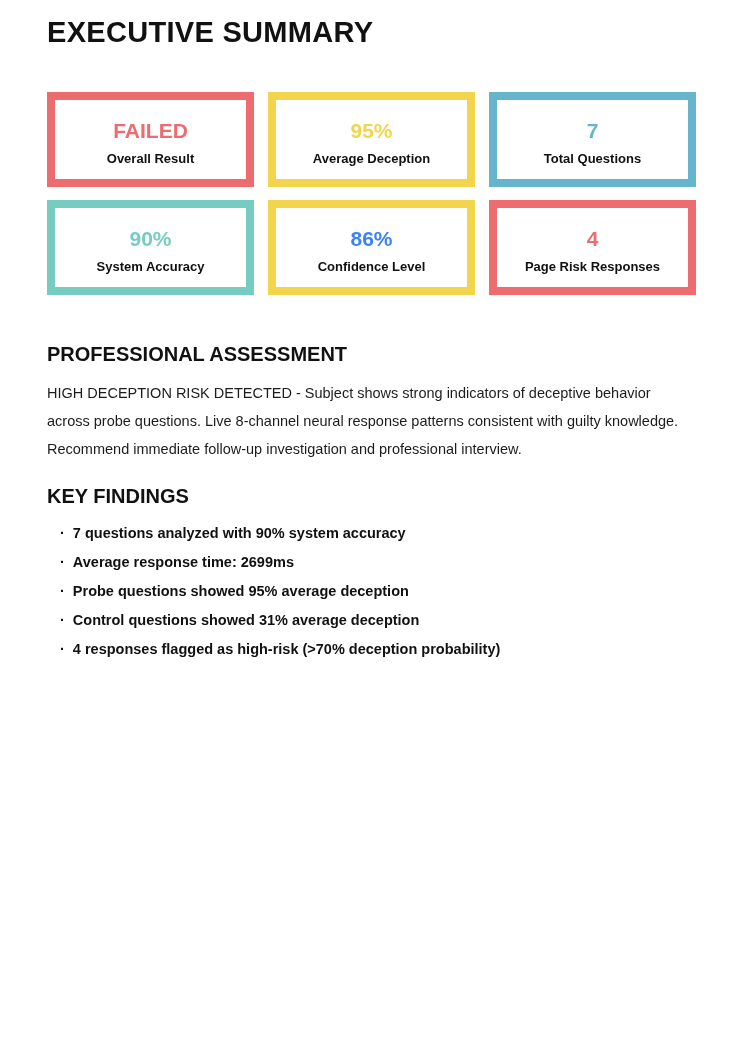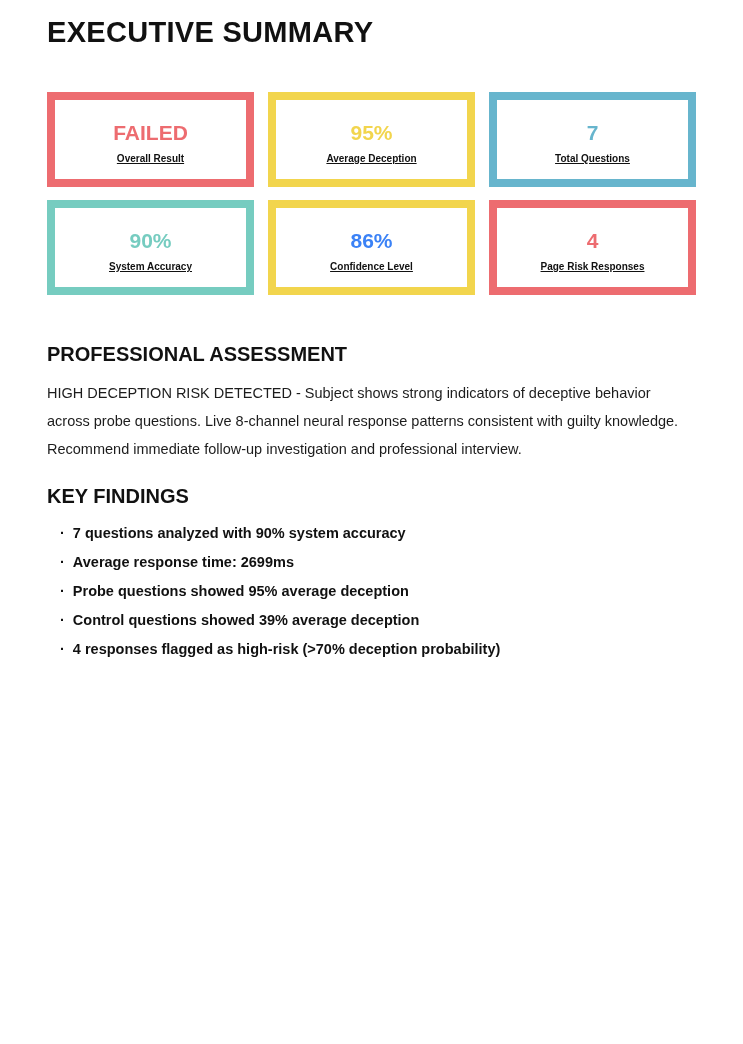--- a/index.html
+++ b/index.html
@@ -41,25 +41,24 @@
     padding-top: 6px;
     gap: 11px;
     text-align: right;
   }
   .card-value {
     font-size: 21px;
     font-weight: bold;
     line-height: 1;
   }
   .card-label {
-    font-size: 10px;
+    font-size: 13px;
     font-weight: bold;
     color: #111111;
     line-height: 1;
-    text-decoration: underline;
   }
   .section-heading {
     margin: 0;
     font-size: 20px;
     font-weight: bold;
     color: #111111;
     line-height: 1.2;
   }
   .assessment-heading { margin-top: 47px; }
   .assessment-body {
@@ -153,21 +152,21 @@
     <li class="finding-item">
       <span class="bullet-dot">·</span>
       <span>Average response time: 2699ms</span>
     </li>
     <li class="finding-item">
       <span class="bullet-dot">·</span>
       <span>Probe questions showed 95% average deception</span>
     </li>
     <li class="finding-item">
       <span class="bullet-dot">·</span>
-      <span>Control questions showed 39% average deception</span>
+      <span>Control questions showed 31% average deception</span>
     </li>
     <li class="finding-item">
       <span class="bullet-dot">·</span>
       <span>4 responses flagged as high-risk (&gt;70% deception probability)</span>
     </li>
   </ul>
 
   <div class="page-footer">Page 2 of 4</div>
 
 </div>

